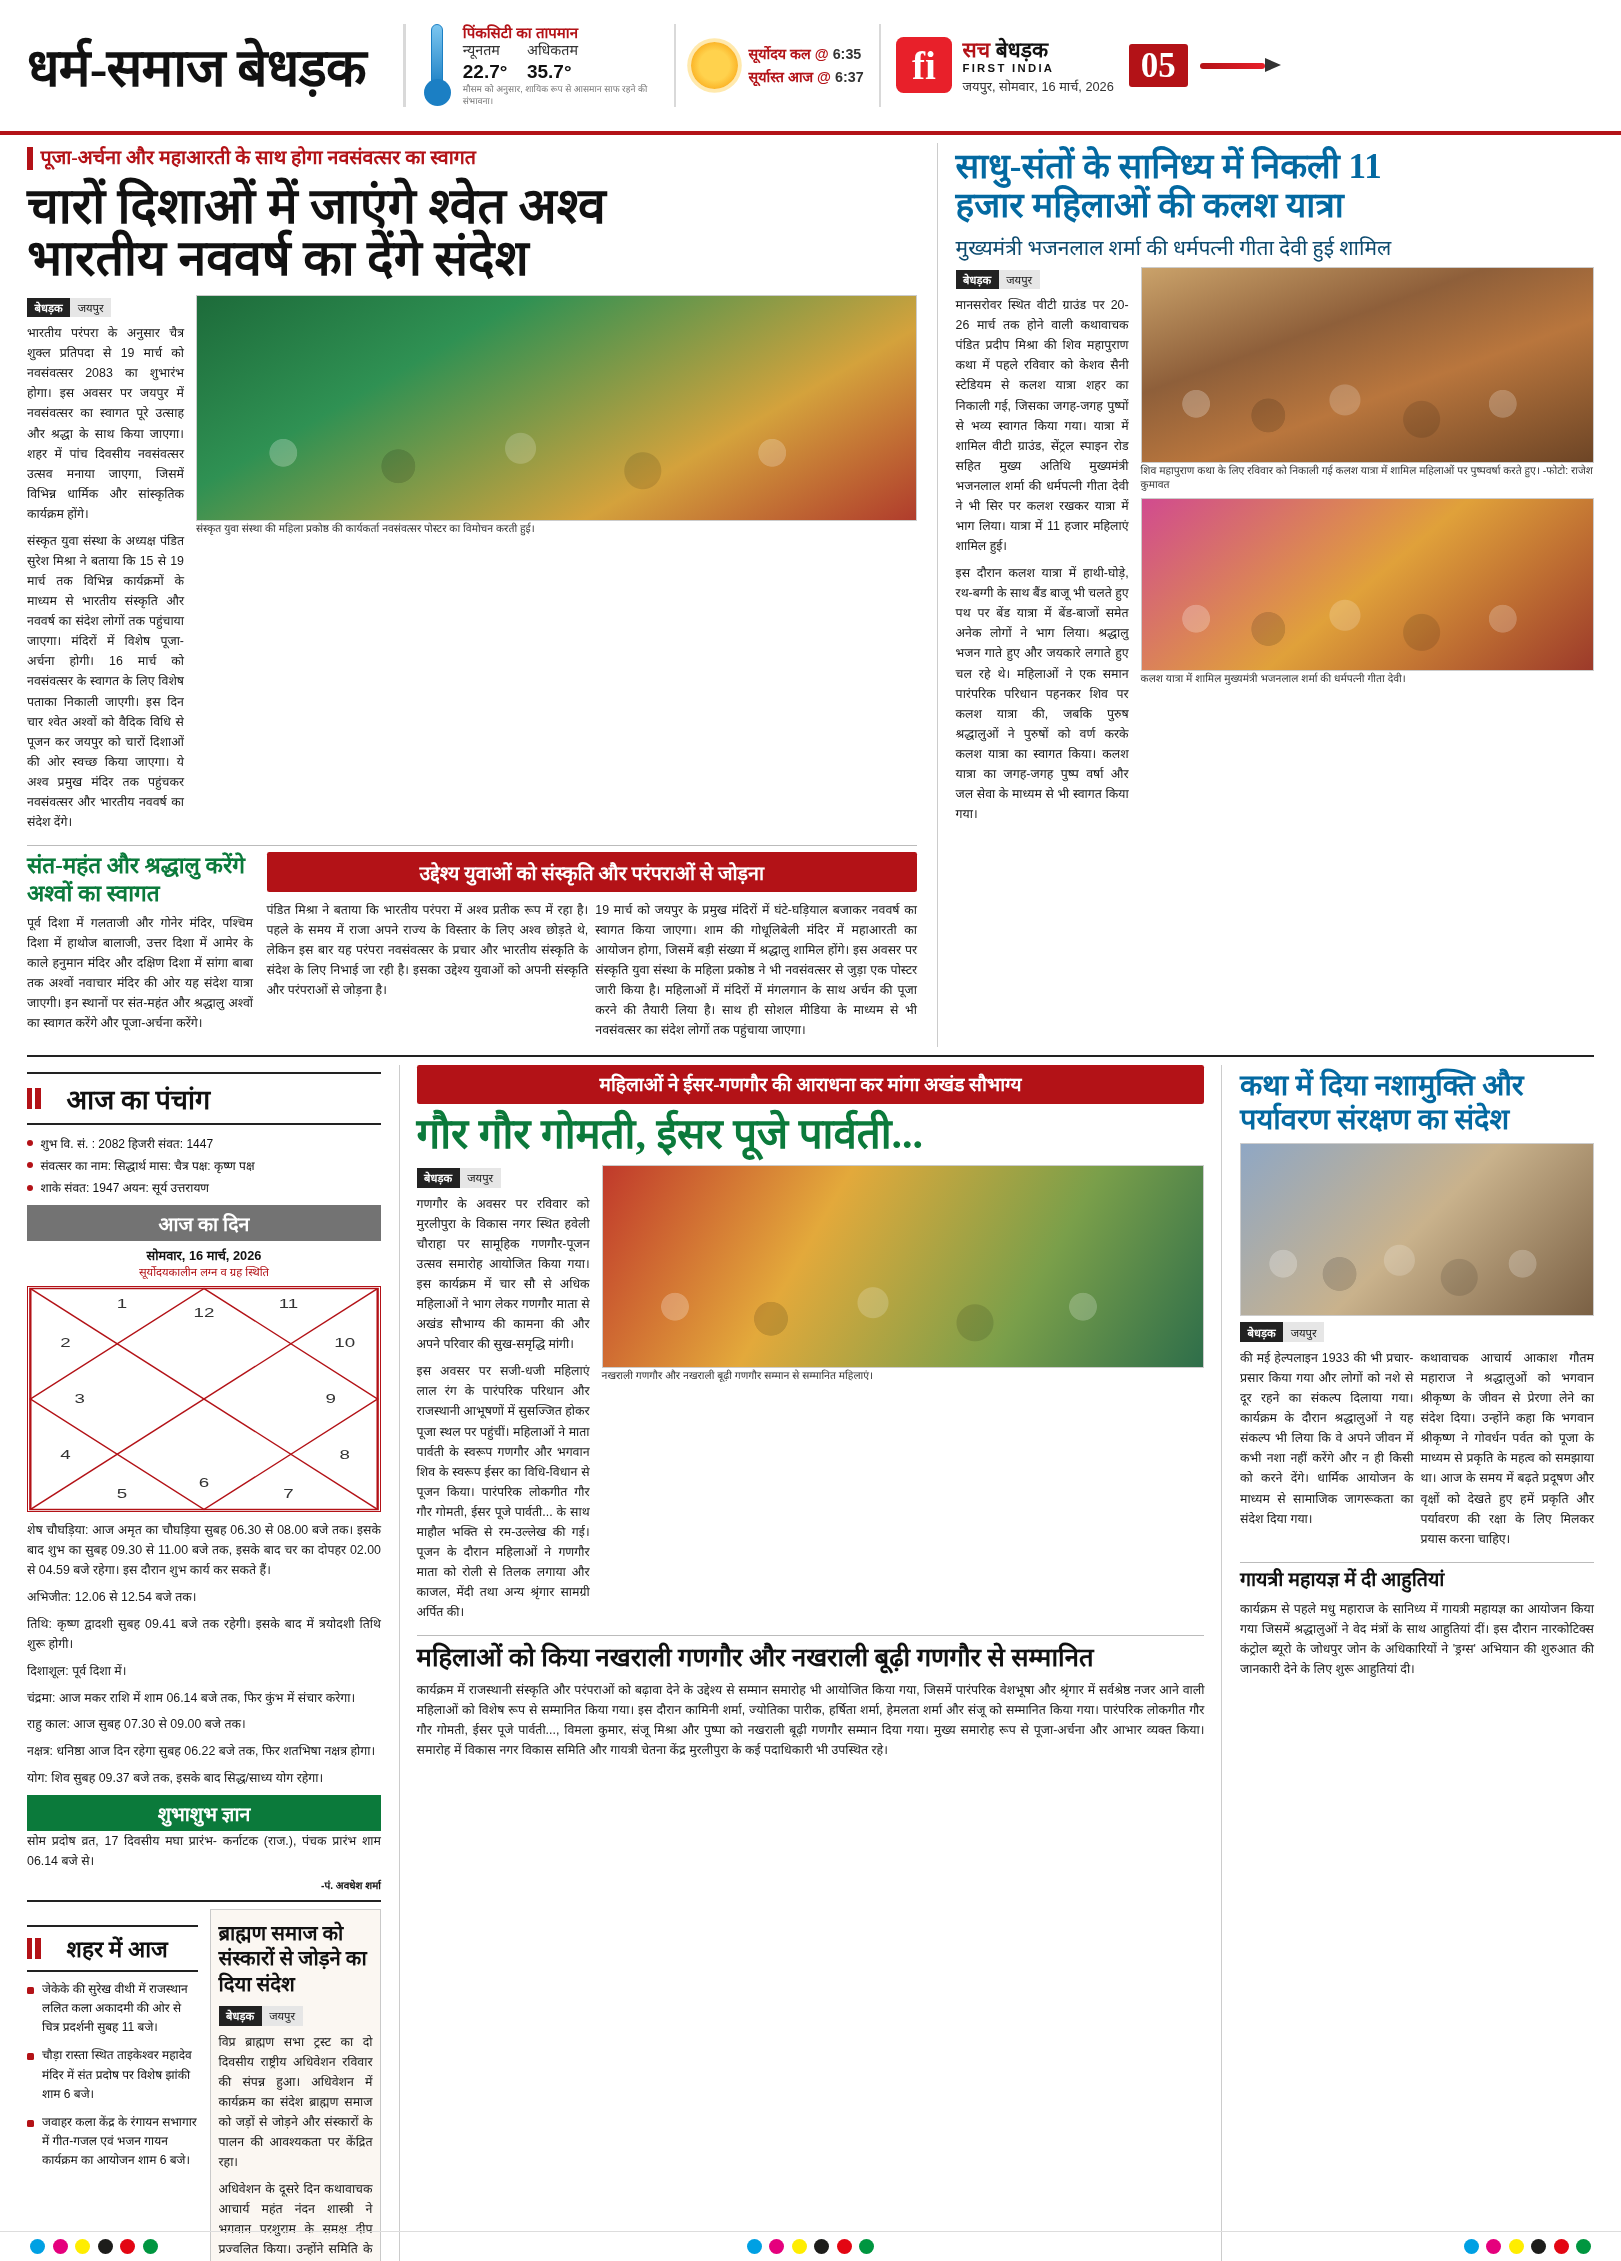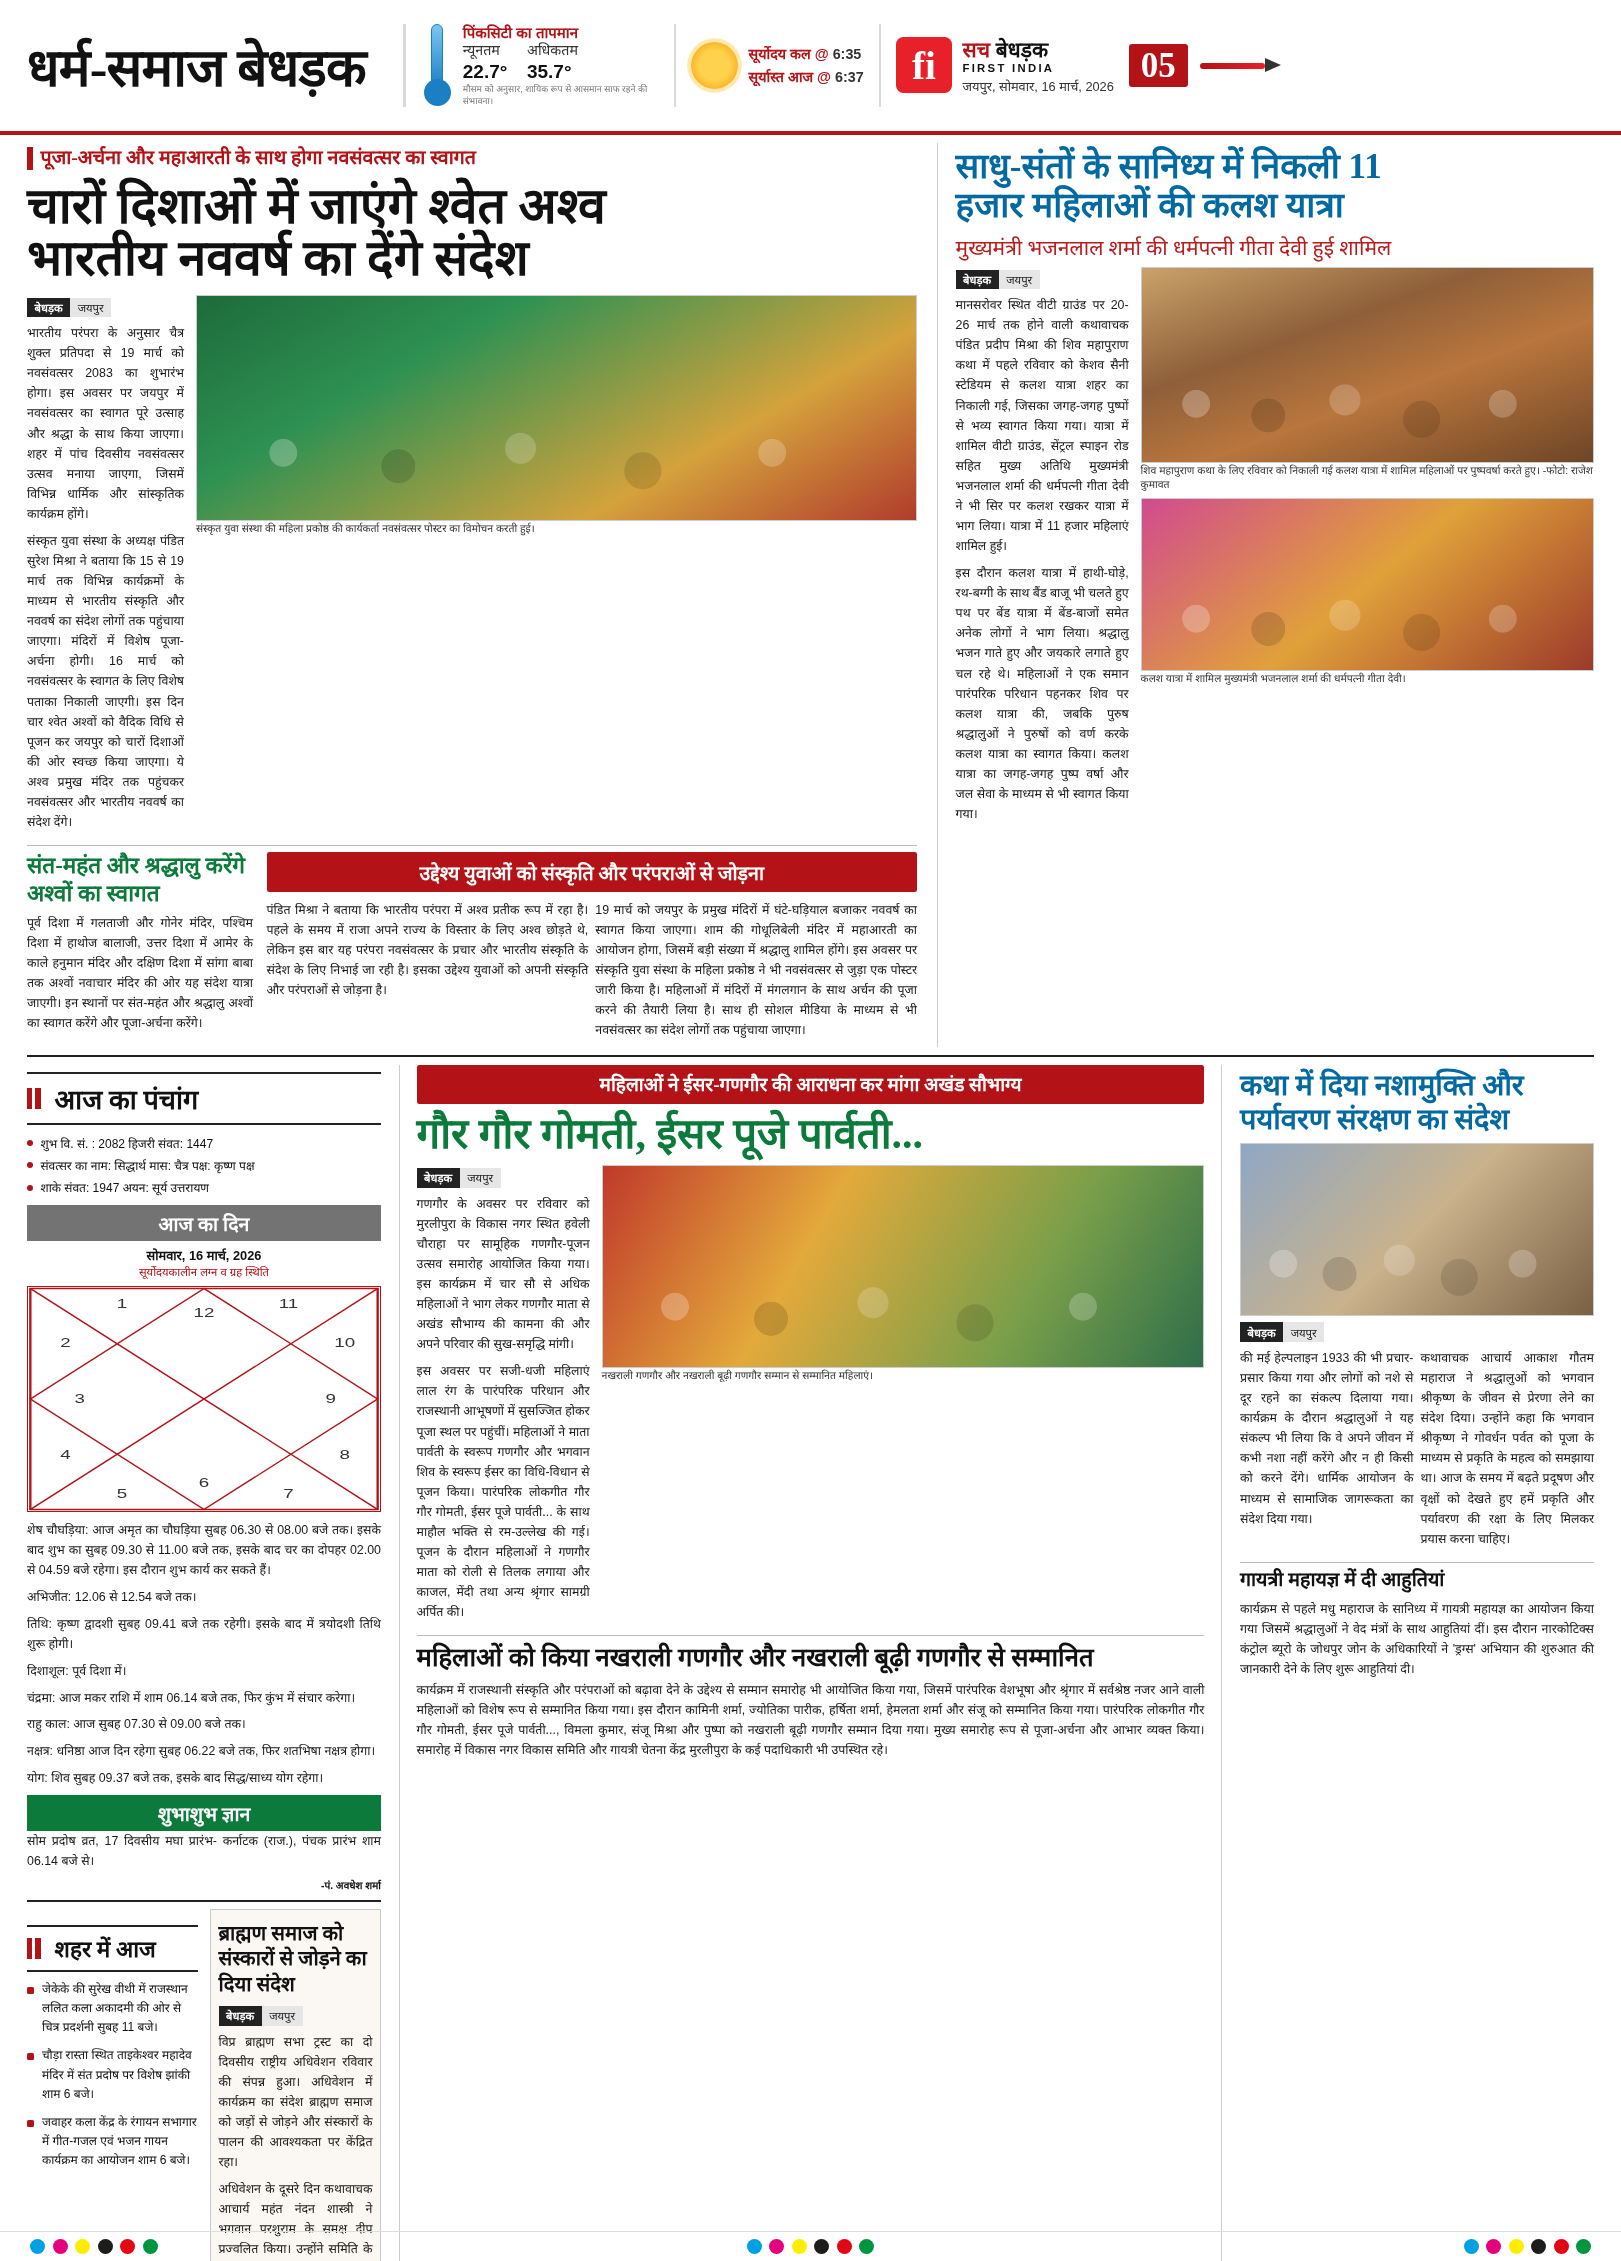--- a/index.html
+++ b/index.html
@@ -116,21 +116,21 @@
   }
   h2.head2 {
     font-family: "Liberation Serif", serif; font-weight: bold;
     font-size: 35px; line-height: 1.2; margin: 3px 0 6px 0; color:#0369a1;
   }
   h3.head3 {
     font-family: "Liberation Serif", serif; font-weight: bold;
     font-size: 25.6px; line-height: 1.25; margin: 3px 0 6px 0; color:#111;
   }
   .subhead {
-    font-family: "Liberation Serif", serif; font-size: 21px; color: #b91c1c;
+    font-family: "Liberation Serif", serif; font-size: 21px; color: #0c4a6e;
     margin-bottom: 6px;
   }
   .byline {
     display: inline-flex; align-items: stretch; font-size: 11.3px; margin: 3px 0 6px 0;
   }
   .byline .b1 { background: #222; color: #fff; padding: 2.3px 7.5px; font-weight: bold; }
   .byline .b2 { background: #e6e6e6; color: #222; padding: 2.3px 7.5px; }
   p.body {
     font-size: 12.4px; line-height: 1.62; text-align: justify; margin: 0 0 6.8px 0;
     color: #1a1a1a;
@@ -147,21 +147,21 @@
   .redbox {
     background: #b31217; color: #fff; font-family: "Liberation Serif", serif;
     font-weight: bold; font-size: 19.6px; padding: 6.8px 10.5px; text-align:center;
     border-radius: 2.3px;
   }
   .greenhead {
     color: #0b7a3b; font-family:"Liberation Serif", serif; font-weight:bold;
     font-size: 22.6px; line-height:1.25;
   }
   .sec-title {
-    display:flex; align-items:center; gap:14px; border-top:2.3px solid #222;
+    display:flex; align-items:center; gap:26px; border-top:2.3px solid #222;
     border-bottom:2.3px solid #222; padding: 6px 0; margin: 7.5px 0;
   }
   .sec-title .bars { display:flex; gap:3px; }
   .sec-title .bars i { display:block; width:5.3px; height:21px; background:#b31217; }
   .sec-title h4 {
     margin:0; font-family:"Liberation Serif", serif; font-size: 27px; font-weight:bold;
   }
 
   
   .panchang-list { font-size: 12px; line-height: 1.85; }

